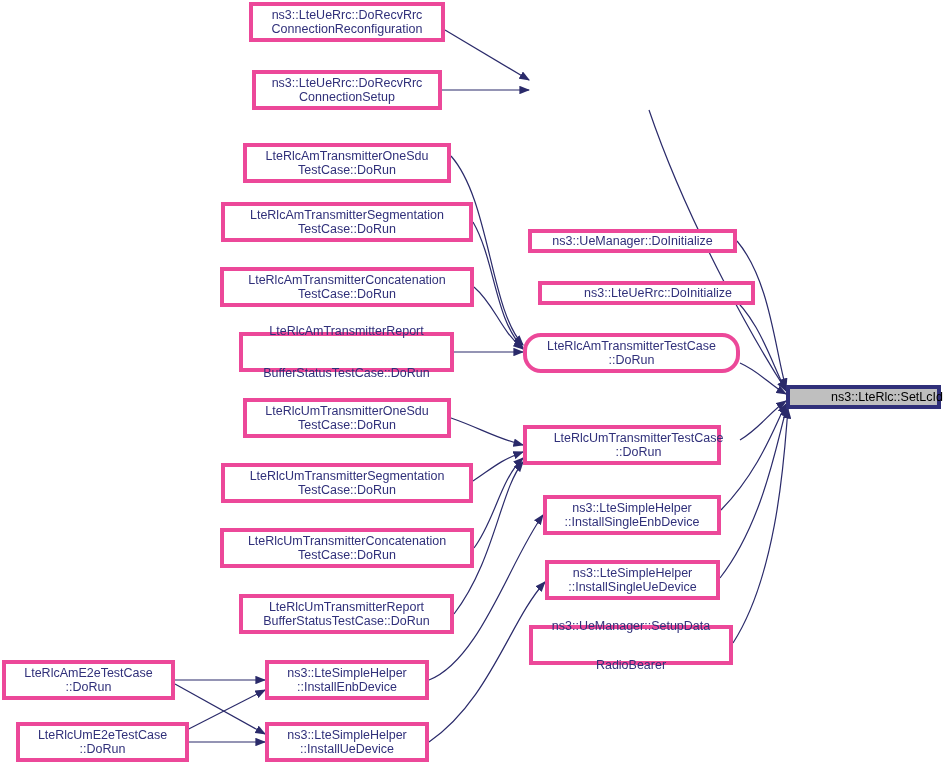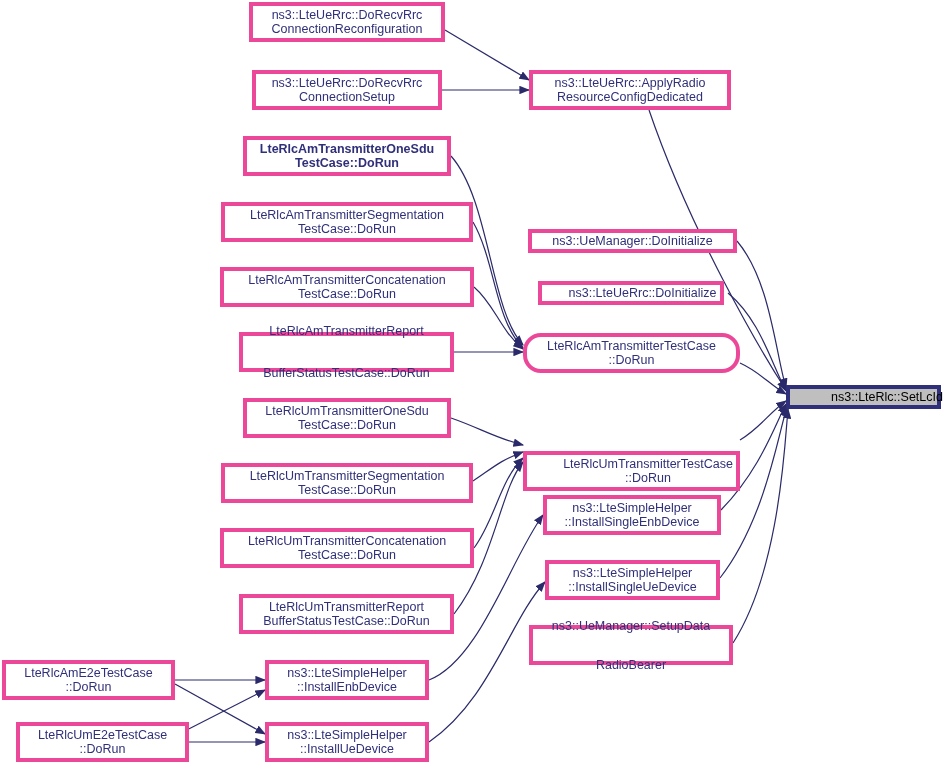--- a/index.html
+++ b/index.html
@@ -81,34 +81,33 @@
         <path d="M 728 293 C 760 320 770 360 786 391"></path>
         <path d="M 740 363 C 760 372 770 385 786 394"></path>
         <path d="M 740 440 C 760 428 770 412 786 401"></path>
         <path d="M 721 510 C 760 470 775 425 786 404"></path>
         <path d="M 720 578 C 765 520 778 435 787 407"></path>
         <path d="M 733 643 C 780 570 785 440 788 409"></path>
       </g>
   </svg>
 <div class="node" style="left: 249px; top: 2px; width: 196px; height: 40px;"><span>ns3::LteUeRrc::DoRecvRrc</span><span>ConnectionReconfiguration</span></div>
     <div class="node" style="left: 252px; top: 70px; width: 190px; height: 40px;"><span>ns3::LteUeRrc::DoRecvRrc</span><span>ConnectionSetup</span></div>
-    <div class="node" style="left: 529px; top: 70px; width: 202px; height: 40px;"><span>ns3::LteUeRrc::ApplyRadio</span><span>ResourceConfigDedicated</span></div>
-    <div class="node" style="left: 243px; top: 136px; width: 208px; height: 40px; font-weight: bold;"><span>LteRlcAmTransmitterOneSdu</span><span>TestCase::DoRun</span></div>
+    <div class="node" style="left: 243px; top: 143px; width: 208px; height: 40px;"><span>LteRlcAmTransmitterOneSdu</span><span>TestCase::DoRun</span></div>
     <div class="node" style="left: 221px; top: 202px; width: 252px; height: 40px;"><span>LteRlcAmTransmitterSegmentation</span><span>TestCase::DoRun</span></div>
     <div class="node" style="left: 220px; top: 267px; width: 254px; height: 40px;"><span>LteRlcAmTransmitterConcatenation</span><span>TestCase::DoRun</span></div>
     <div class="node" style="left: 239px; top: 332px; width: 215px; height: 40px; gap: 28px;"><span>LteRlcAmTransmitterReport</span><span>BufferStatusTestCase::DoRun</span></div>
     <div class="node" style="left: 243px; top: 398px; width: 208px; height: 40px;"><span>LteRlcUmTransmitterOneSdu</span><span>TestCase::DoRun</span></div>
     <div class="node" style="left: 221px; top: 463px; width: 252px; height: 40px;"><span>LteRlcUmTransmitterSegmentation</span><span>TestCase::DoRun</span></div>
     <div class="node" style="left: 220px; top: 528px; width: 254px; height: 40px;"><span>LteRlcUmTransmitterConcatenation</span><span>TestCase::DoRun</span></div>
     <div class="node" style="left: 239px; top: 594px; width: 215px; height: 40px;"><span>LteRlcUmTransmitterReport</span><span>BufferStatusTestCase::DoRun</span></div>
     <div class="node" style="left: 265px; top: 660px; width: 164px; height: 40px;"><span>ns3::LteSimpleHelper</span><span>::InstallEnbDevice</span></div>
     <div class="node" style="left: 265px; top: 722px; width: 164px; height: 40px;"><span>ns3::LteSimpleHelper</span><span>::InstallUeDevice</span></div>
     <div class="node" style="left: 2px; top: 660px; width: 173px; height: 40px;"><span>LteRlcAmE2eTestCase</span><span>::DoRun</span></div>
     <div class="node" style="left: 16px; top: 722px; width: 173px; height: 40px;"><span>LteRlcUmE2eTestCase</span><span>::DoRun</span></div>
     <div class="node" style="left: 528px; top: 229px; width: 209px; height: 24px;"><span>ns3::UeManager::DoInitialize</span></div>
-    <div class="node" style="left: 538px; top: 281px; width: 186px; height: 24px; padding-left: 23px;"><span>ns3::LteUeRrc::DoInitialize</span></div>
+    <div class="node" style="left: 538px; top: 281px; width: 217px; height: 24px; padding-left: 23px;"><span>ns3::LteUeRrc::DoInitialize</span></div>
     <div class="node" style="left: 523px; top: 333px; width: 217px; height: 40px; border-radius: 18px;"><span>LteRlcAmTransmitterTestCase</span><span>::DoRun</span></div>
-    <div class="node" style="left: 523px; top: 451px; width: 217px; height: 40px; padding-left: 33px;"><span>LteRlcUmTransmitterTestCase</span><span>::DoRun</span></div>
+    <div class="node" style="left: 523px; top: 425px; width: 198px; height: 40px; padding-left: 33px;"><span>LteRlcUmTransmitterTestCase</span><span>::DoRun</span></div>
     <div class="node" style="left: 543px; top: 495px; width: 178px; height: 40px;"><span>ns3::LteSimpleHelper</span><span>::InstallSingleEnbDevice</span></div>
     <div class="node" style="left: 545px; top: 560px; width: 175px; height: 40px;"><span>ns3::LteSimpleHelper</span><span>::InstallSingleUeDevice</span></div>
     <div class="node" style="left: 529px; top: 625px; width: 204px; height: 40px; gap: 25px;"><span>ns3::UeManager::SetupData</span><span>RadioBearer</span></div>
     <div class="node focus" style="left: 786px; top: 385px; width: 155px; height: 24px; padding-left: 47px;"><span>ns3::LteRlc::SetLcId</span></div>
   </div>
 
 </body></html>

